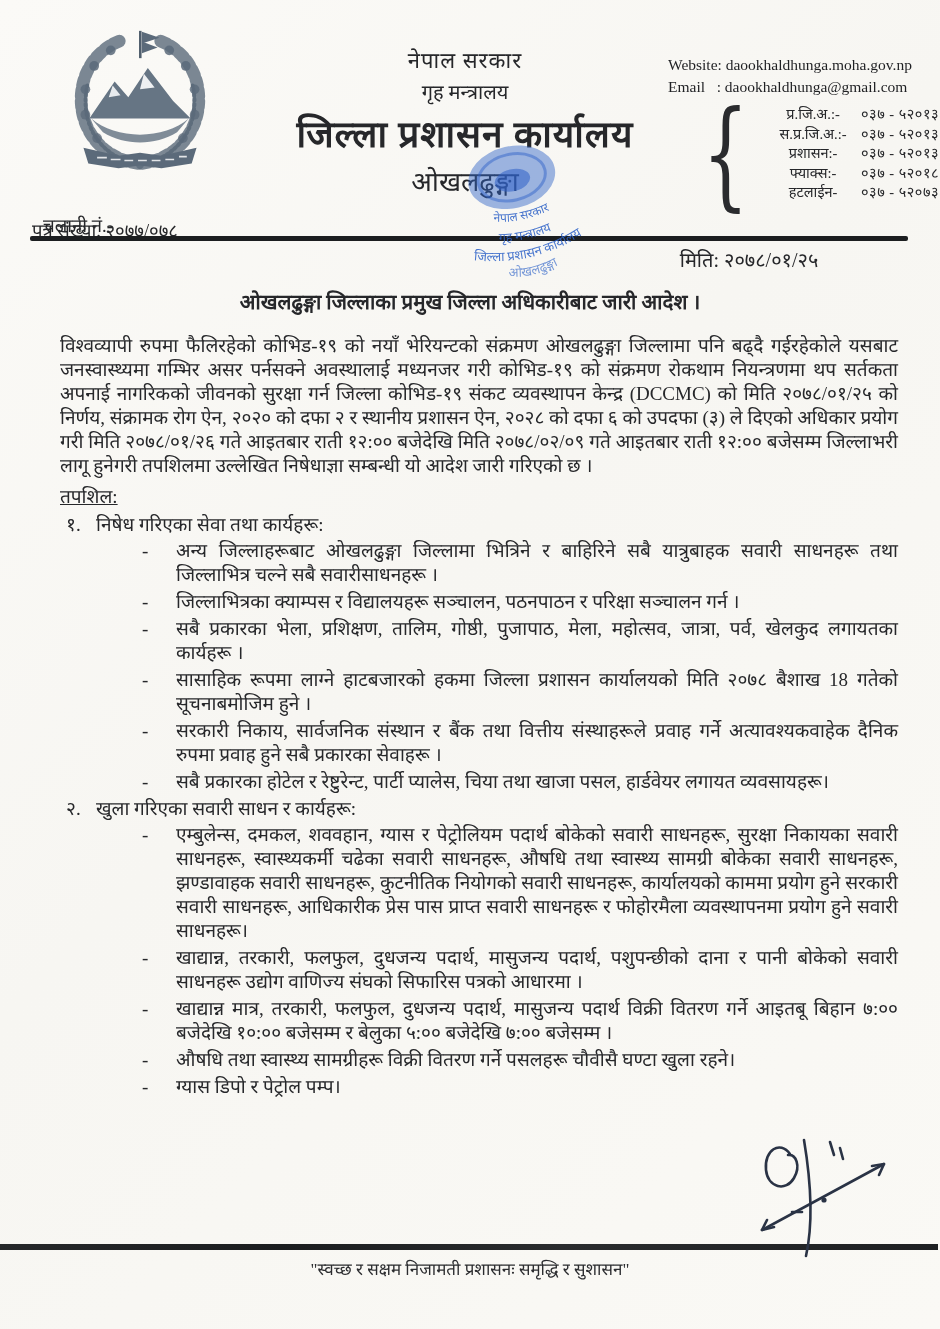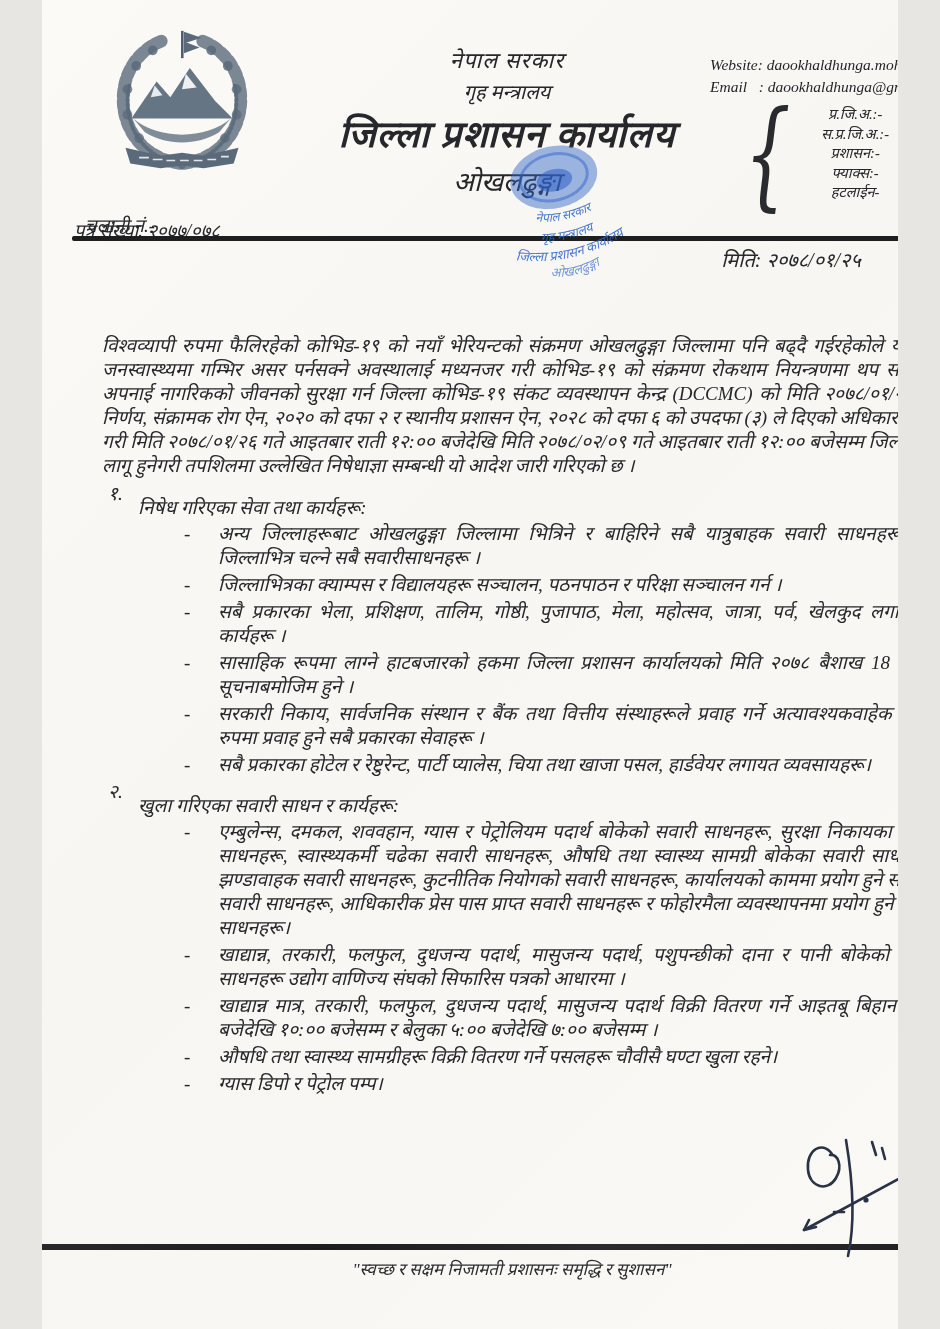--- a/index.html
+++ b/index.html
@@ -1,20 +1,20 @@
 <!DOCTYPE html>
 <html><head>
 <meta charset="utf-8">
 <style>
   html,body{margin:0;padding:0;}
   body{background:#e8e6e2;font-family:"Liberation Serif","DejaVu Serif",serif;}
   .page{
-    position:relative;width:856px;height:1329px;margin:0 auto;
+    position:relative;width:940px;height:1329px;margin:0 auto;
     background:linear-gradient(135deg,#fbfaf7 0%,#f7f6f2 45%,#faf9f5 100%);
-    color:#26272a;overflow:hidden;font-style:italic;
+    color:#26272a;overflow:hidden;
   }
   
   .emblem{position:absolute;left:62px;top:24px;width:156px;height:158px;}
   .head-center{position:absolute;left:225px;top:44px;width:480px;text-align:center;}
   .gov{font-size:22px;letter-spacing:1px;}
   .ministry{font-size:20px;margin-top:4px;}
   .office{font-size:37px;font-weight:bold;margin-top:2px;letter-spacing:1px;white-space:nowrap;}
   .district{font-size:27px;margin-top:4px;}
   .contact{position:absolute;left:640px;top:56px;width:290px;font-size:15.5px;color:#1f2023;margin-left:28px;}
   .contact-line{white-space:nowrap;margin-bottom:4px;}
@@ -31,21 +31,21 @@
   .stamp{position:absolute;left:416px;top:136px;width:214px;height:178px;z-index:5;opacity:.92;pointer-events:none;}
   
   .date-line{position:absolute;left:590px;top:246px;width:318px;text-align:center;font-size:20px;}
   .order-title{position:absolute;left:70px;top:287px;width:800px;text-align:center;font-size:20.5px;font-weight:600;}
   .body-block{position:absolute;left:60px;top:334px;width:838px;font-size:19px;line-height:24px;}
   .paragraph{margin:0;text-align:justify;text-justify:inter-word;}
   .tapsil{margin-top:7px;font-size:19px;text-decoration:underline;}
   .sections{margin-top:4px;}
   .section-head{display:flex;margin-top:3px;}
   .sec-num{width:30px;padding-left:6px;}
-  .sec-heading{flex:1;margin-top:14px;}
+  .sec-heading{flex:1;}
   .bullets{margin-left:80px;margin-top:2px;}
   .bullet{display:flex;margin-bottom:3px;}
   .dash{width:34px;text-align:left;padding-left:2px;}
   .btext{flex:1;text-align:justify;text-justify:inter-word;}
   
   .signature{position:absolute;left:752px;top:1128px;width:165px;height:135px;z-index:6;}
   .bottom-rule{position:absolute;left:0;top:1244px;width:938px;height:6px;
     background:linear-gradient(90deg,#26282a,#1b1d1f 30%,#2a2c2e 60%,#1e2022);}
   .motto{position:absolute;left:0;top:1257px;width:940px;text-align:center;font-size:17px;color:#2b2c2f;}
 </style>
@@ -168,23 +168,25 @@
       <text font-size="13" font-family="Liberation Serif, serif" opacity=".95">
         <textPath href="#arc3" startOffset="50%" text-anchor="middle">जिल्ला प्रशासन कार्यालय</textPath>
       </text>
       <text font-size="13" font-family="Liberation Serif, serif" opacity=".7">
         <textPath href="#arc4" startOffset="50%" text-anchor="middle">ओखलढुङ्गा</textPath>
       </text>
     </g>
   </svg>
 
   <div class="date-line">मिति: २०७८/०१/२५</div>
+  <div class="order-title">ओखलढुङ्गा जिल्लाका प्रमुख जिल्ला अधिकारीबाट जारी आदेश ।</div>
 
   <div class="body-block">
     <p class="paragraph">विश्वव्यापी रुपमा फैलिरहेको कोभिड-१९ को नयाँ भेरियन्टको संक्रमण ओखलढुङ्गा जिल्लामा पनि बढ्दै गईरहेकोले यसबाट जनस्वास्थ्यमा गम्भिर असर पर्नसक्ने अवस्थालाई मध्यनजर गरी कोभिड-१९ को संक्रमण रोकथाम नियन्त्रणमा थप सर्तकता अपनाई नागरिकको जीवनको सुरक्षा गर्न जिल्ला कोभिड-१९ संकट व्यवस्थापन केन्द्र (DCCMC) को मिति २०७८/०१/२५ को निर्णय, संक्रामक रोग ऐन, २०२० को दफा २ र स्थानीय प्रशासन ऐन, २०२८ को दफा ६ को उपदफा (३) ले दिएको अधिकार प्रयोग गरी मिति २०७८/०१/२६ गते आइतबार राती १२:०० बजेदेखि मिति २०७८/०२/०९ गते आइतबार राती १२:०० बजेसम्म जिल्लाभरी लागू हुनेगरी तपशिलमा उल्लेखित निषेधाज्ञा सम्बन्धी यो आदेश जारी गरिएको छ ।</p>
+    <div class="tapsil">तपशिल:</div>
 
     <div class="sections">
 
       <div>
         <div class="section-head">
           <span class="sec-num">१.</span>
           <span class="sec-heading">निषेध गरिएका सेवा तथा कार्यहरू:</span>
         </div>
         <div class="bullets">
 

